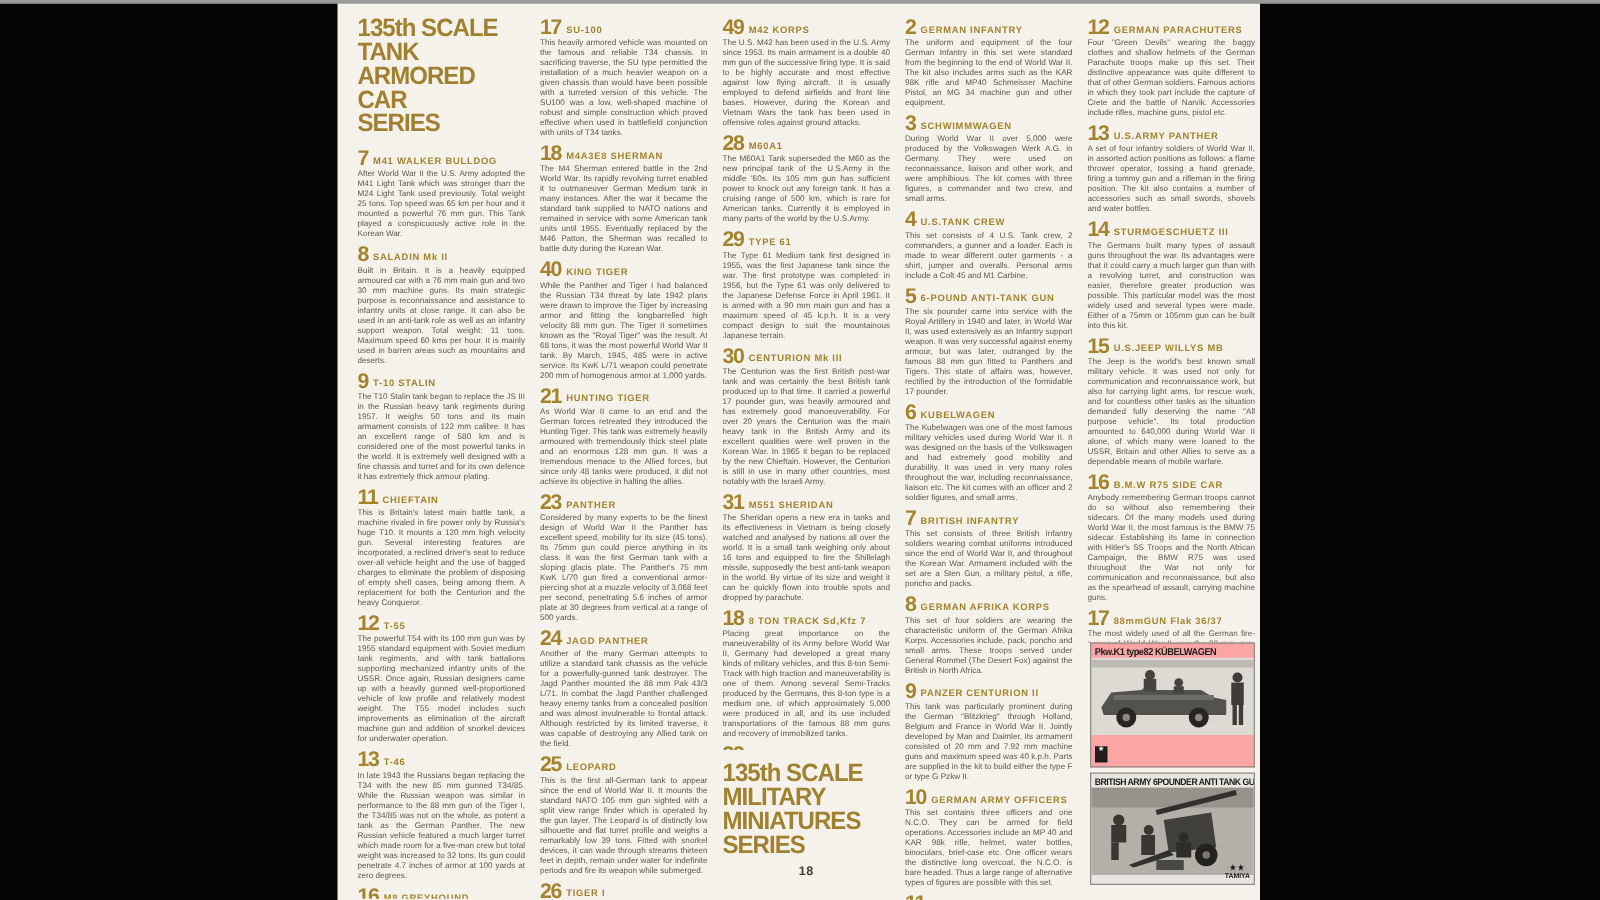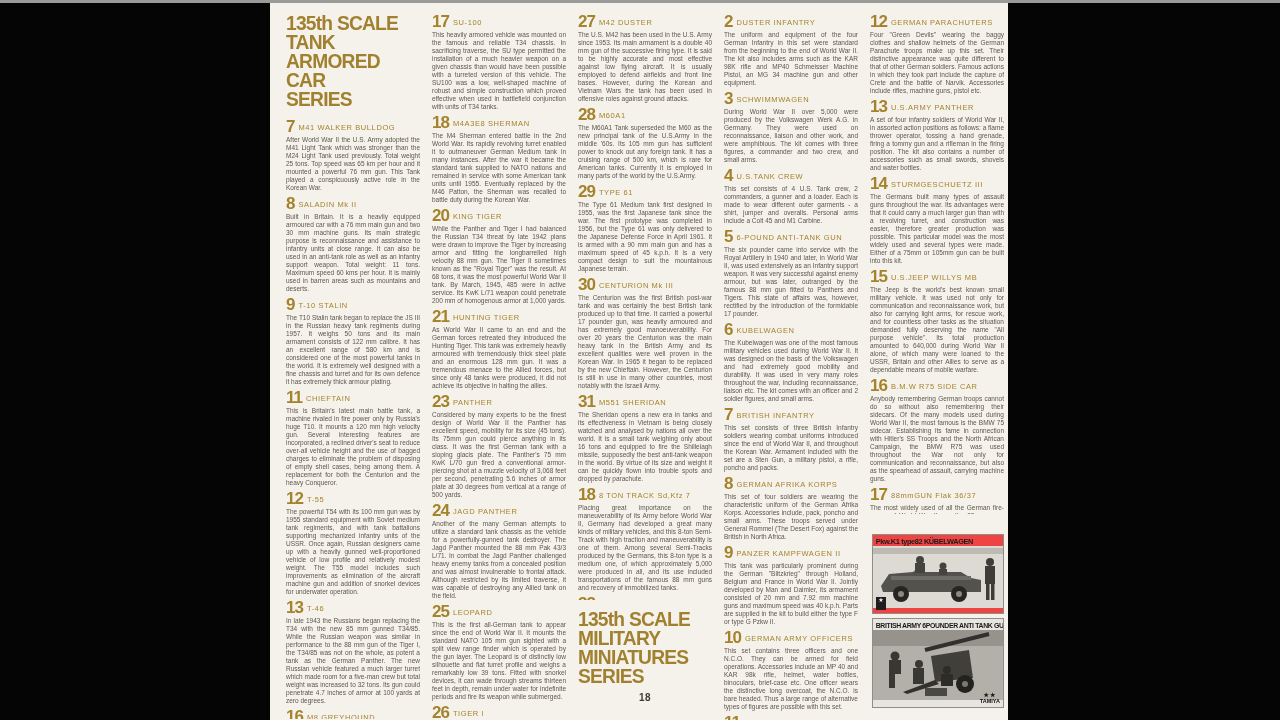--- a/index.html
+++ b/index.html
@@ -19,43 +19,43 @@
   .series-title {
     color:#a1812f; font-weight:bold; font-size:20px; line-height:19px;
     letter-spacing:-0.8px; white-space:pre-line; transform:scaleX(0.96);
     transform-origin:left top; margin-bottom:10px;
   }
   .series-title.bottom { margin-top:10px; margin-bottom:4px; }
 
   .entries { overflow:hidden; }
 
   .entry { margin-bottom:3px; }
-  .entry-head { display:flex; align-items:flex-start; margin-bottom:1px; }
+  .entry-head { display:flex; align-items:center; margin-bottom:1px; }
   .entry-num {
     color:#a5832c; font-size:17px; font-weight:bold; line-height:16px;
     margin-right:4px; letter-spacing:-1px;
   }
   .entry-ttl {
-    color:#a5832c; font-size:7.5px; font-weight:normal; letter-spacing:0.6px;
+    color:#a5832c; font-size:7.5px; font-weight:bold; letter-spacing:0.6px;
     margin-top:3.5px; white-space:nowrap;
   }
   .entry-body {
     font-size:6.5px; line-height:8px; color:#5d564c; text-align:justify;
     margin:1px 0 4px 0;
   }
 
   .page-num {
     text-align:center; font-size:10px; font-weight:bold; color:#3e3a34;
     margin-top:6px; letter-spacing:0.5px;
   }
 
   
   .photo-stack { position:absolute; left:2px; bottom:12px; width:132px; }
   .photo { width:132px; background:#e7e5e0; border:1px solid #8f8d88; overflow:hidden; position:relative; }
-  .photo1 { height:80px; margin-bottom:4px; background:#ef4444; }
+  .photo1 { height:100px; margin-bottom:4px; background:#fca5a5; }
   .photo2 { height:90px; }
   .photo-title {
     font-size:8px; font-weight:bold; color:#1a1a1a; letter-spacing:-0.4px;
     padding:3px 3px 0 3px; line-height:8px; white-space:nowrap; transform:scaleX(0.92);
     transform-origin:left top;
   }
   .photo2 .photo-title { font-size:7.5px; }
   .photo svg { display:block; }
   .brand-mark {
     position:absolute; left:3px; bottom:3px; width:10px; height:13px;
@@ -153,21 +153,21 @@
         <div class="entry">
           <div class="entry-head">
             <span class="entry-num">18</span>
             <span class="entry-ttl">M4A3E8 SHERMAN</span>
           </div>
           <p class="entry-body">The M4 Sherman entered battle in the 2nd World War. Its rapidly revolving turret enabled it to outmaneuver German Medium tank in many instances. After the war it became the standard tank supplied to NATO nations and remained in service with some American tank units until 1955. Eventually replaced by the M46 Patton, the Sherman was recalled to battle duty during the Korean War.</p>
         </div>
 
         <div class="entry">
           <div class="entry-head">
-            <span class="entry-num">20</span>
+            <span class="entry-num">40</span>
             <span class="entry-ttl">KING TIGER</span>
           </div>
           <p class="entry-body">While the Panther and Tiger I had balanced the Russian T34 threat by late 1942 plans were drawn to improve the Tiger by increasing armor and fitting the longbarrelled high velocity 88 mm gun. The Tiger II sometimes known as the "Royal Tiger" was the result. At 68 tons, it was the most powerful World War II tank. By March, 1945, 485 were in active service. Its KwK L/71 weapon could penetrate 200 mm of homogenous armor at 1,000 yards.</p>
         </div>
 
         <div class="entry">
           <div class="entry-head">
             <span class="entry-num">21</span>
             <span class="entry-ttl">HUNTING TIGER</span>
           </div>
@@ -206,22 +206,22 @@
 
         </div>
       </div>
   </div>
 
   <div class="col">
     <div class="entries" style="height:586px">
 
         <div class="entry">
           <div class="entry-head">
-            <span class="entry-num">27</span>
-            <span class="entry-ttl">M42 DUSTER</span>
+            <span class="entry-num">49</span>
+            <span class="entry-ttl">M42 KORPS</span>
           </div>
           <p class="entry-body">The U.S. M42 has been used in the U.S. Army since 1953. Its main armament is a double 40 mm gun of the successive firing type. It is said to be highly accurate and most effective against low flying aircraft. It is usually employed to defend airfields and front line bases. However, during the Korean and Vietnam Wars the tank has been used in offensive roles against ground attacks.</p>
         </div>
 
         <div class="entry">
           <div class="entry-head">
             <span class="entry-num">28</span>
             <span class="entry-ttl">M60A1</span>
           </div>
           <p class="entry-body">The M60A1 Tank superseded the M60 as the new principal tank of the U.S.Army in the middle '60s. Its 105 mm gun has sufficient power to knock out any foreign tank. It has a cruising range of 500 km, which is rare for American tanks. Currently it is employed in many parts of the world by the U.S.Army.</p>
@@ -273,21 +273,21 @@
 SERIES</div>
     <div class="page-num">18</div>
   </div>
 
   <div class="col">
     <div class="entries" style="height:706px">
 
         <div class="entry">
           <div class="entry-head">
             <span class="entry-num">2</span>
-            <span class="entry-ttl">DUSTER INFANTRY</span>
+            <span class="entry-ttl">GERMAN INFANTRY</span>
           </div>
           <p class="entry-body">The uniform and equipment of the four German Infantry in this set were standard from the beginning to the end of World War II. The kit also includes arms such as the KAR 98K rifle and MP40 Schmeisser Machine Pistol, an MG 34 machine gun and other equipment.</p>
         </div>
 
         <div class="entry">
           <div class="entry-head">
             <span class="entry-num">3</span>
             <span class="entry-ttl">SCHWIMMWAGEN</span>
           </div>
           <p class="entry-body">During World War II over 5,000 were produced by the Volkswagen Werk A.G. in Germany. They were used on reconnaissance, liaison and other work, and were amphibious. The kit comes with three figures, a commander and two crew, and small arms.</p>
@@ -329,21 +329,21 @@
           <div class="entry-head">
             <span class="entry-num">8</span>
             <span class="entry-ttl">GERMAN AFRIKA KORPS</span>
           </div>
           <p class="entry-body">This set of four soldiers are wearing the characteristic uniform of the German Afrika Korps. Accessories include, pack, poncho and small arms. These troops served under General Rommel (The Desert Fox) against the British in North Africa.</p>
         </div>
 
         <div class="entry">
           <div class="entry-head">
             <span class="entry-num">9</span>
-            <span class="entry-ttl">PANZER KAMPFWAGEN II</span>
+            <span class="entry-ttl">PANZER CENTURION II</span>
           </div>
           <p class="entry-body">This tank was particularly prominent during the German "Blitzkrieg" through Holland, Belgium and France in World War II. Jointly developed by Man and Daimler, its armament consisted of 20 mm and 7.92 mm machine guns and maximum speed was 40 k.p.h. Parts are supplied in the kit to build either the type F or type G Pzkw II.</p>
         </div>
 
         <div class="entry">
           <div class="entry-head">
             <span class="entry-num">10</span>
             <span class="entry-ttl">GERMAN ARMY OFFICERS</span>
           </div>
           <p class="entry-body">This set contains three officers and one N.C.O. They can be armed for field operations. Accessories include an MP 40 and KAR 98k rifle, helmet, water bottles, binoculars, brief-case etc. One officer wears the distinctive long overcoat, the N.C.O. is bare headed. Thus a large range of alternative types of figures are possible with this set.</p>

